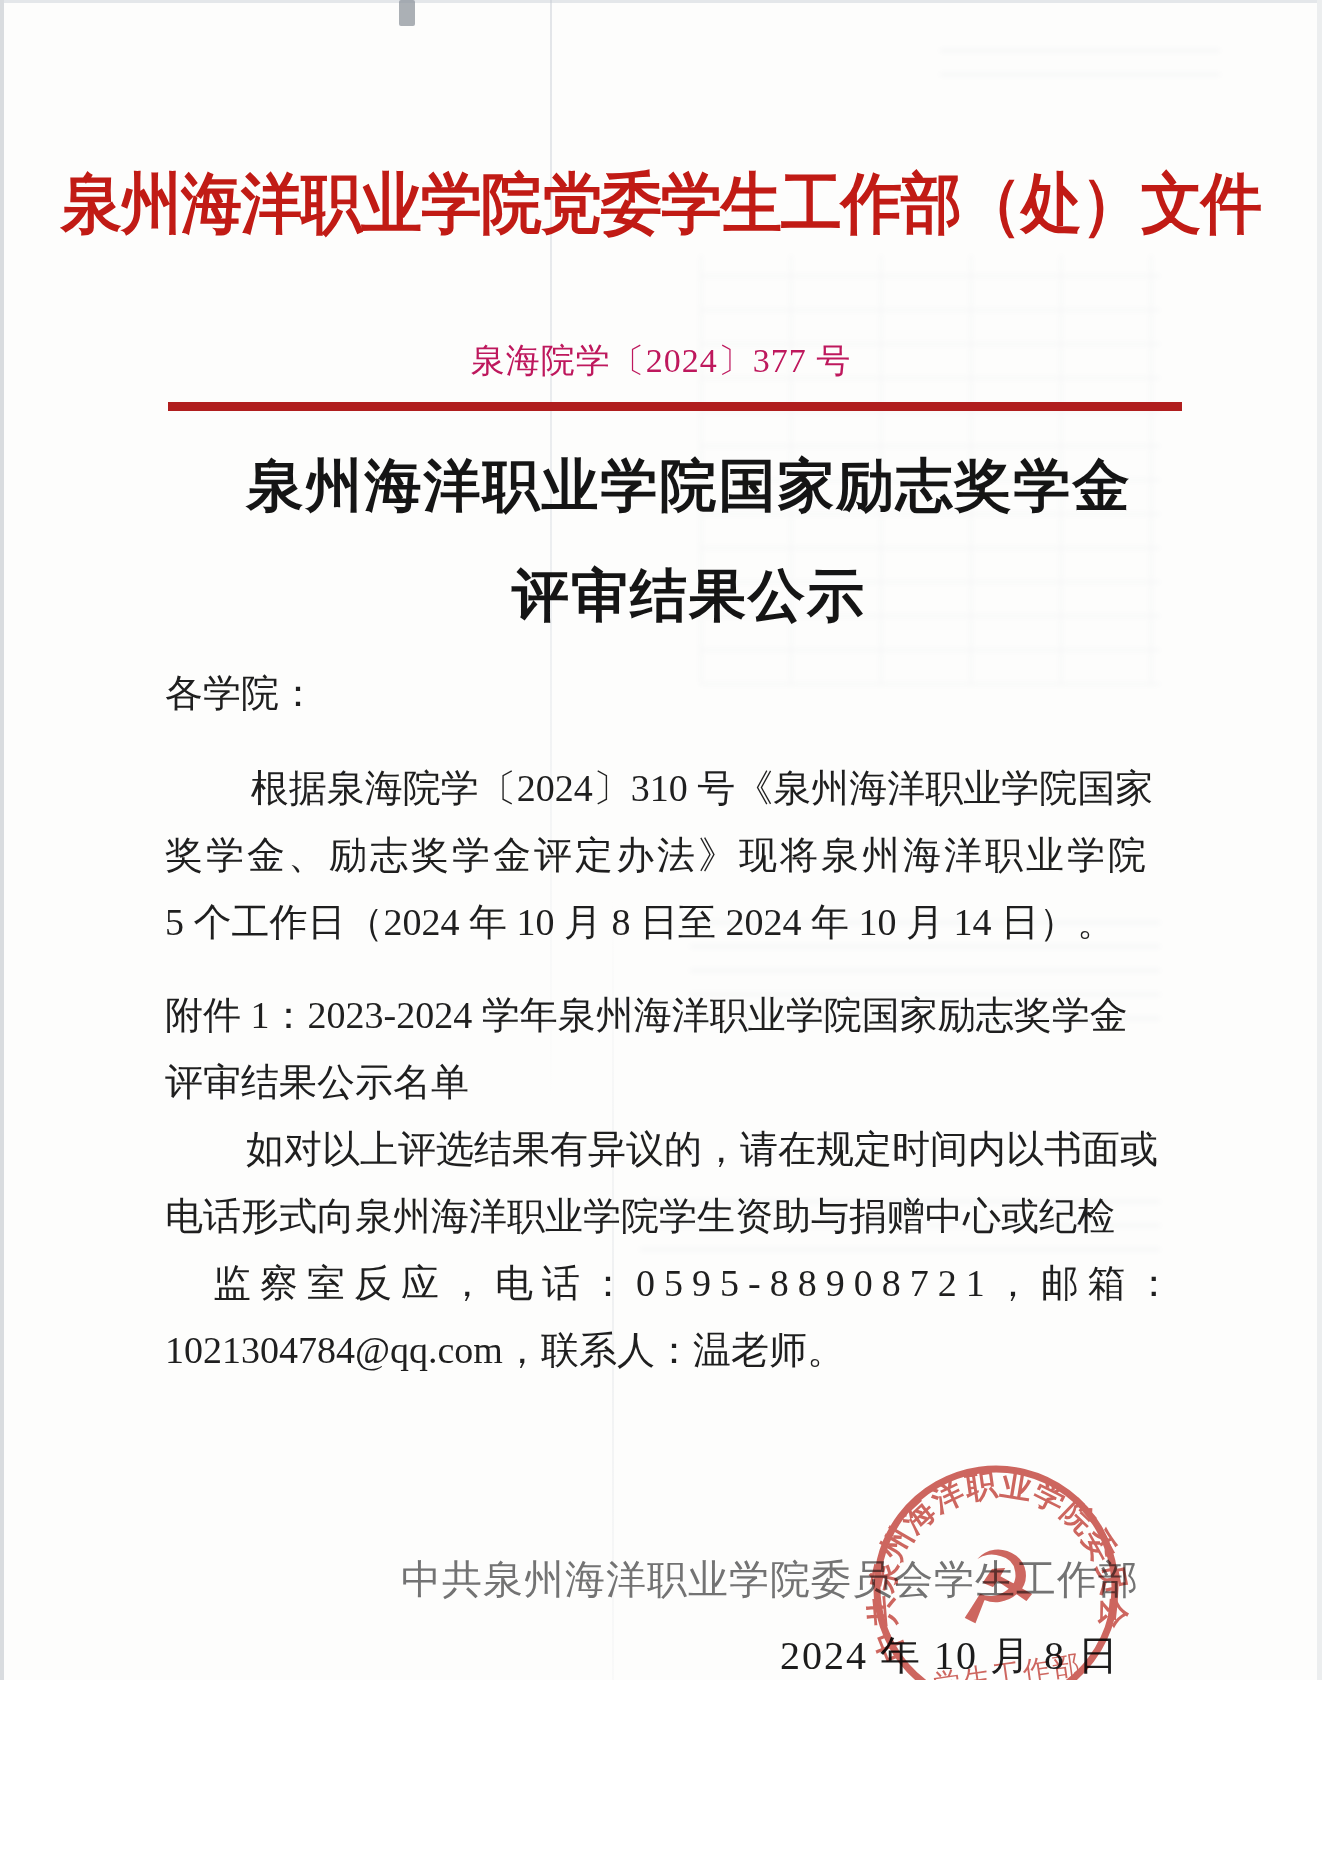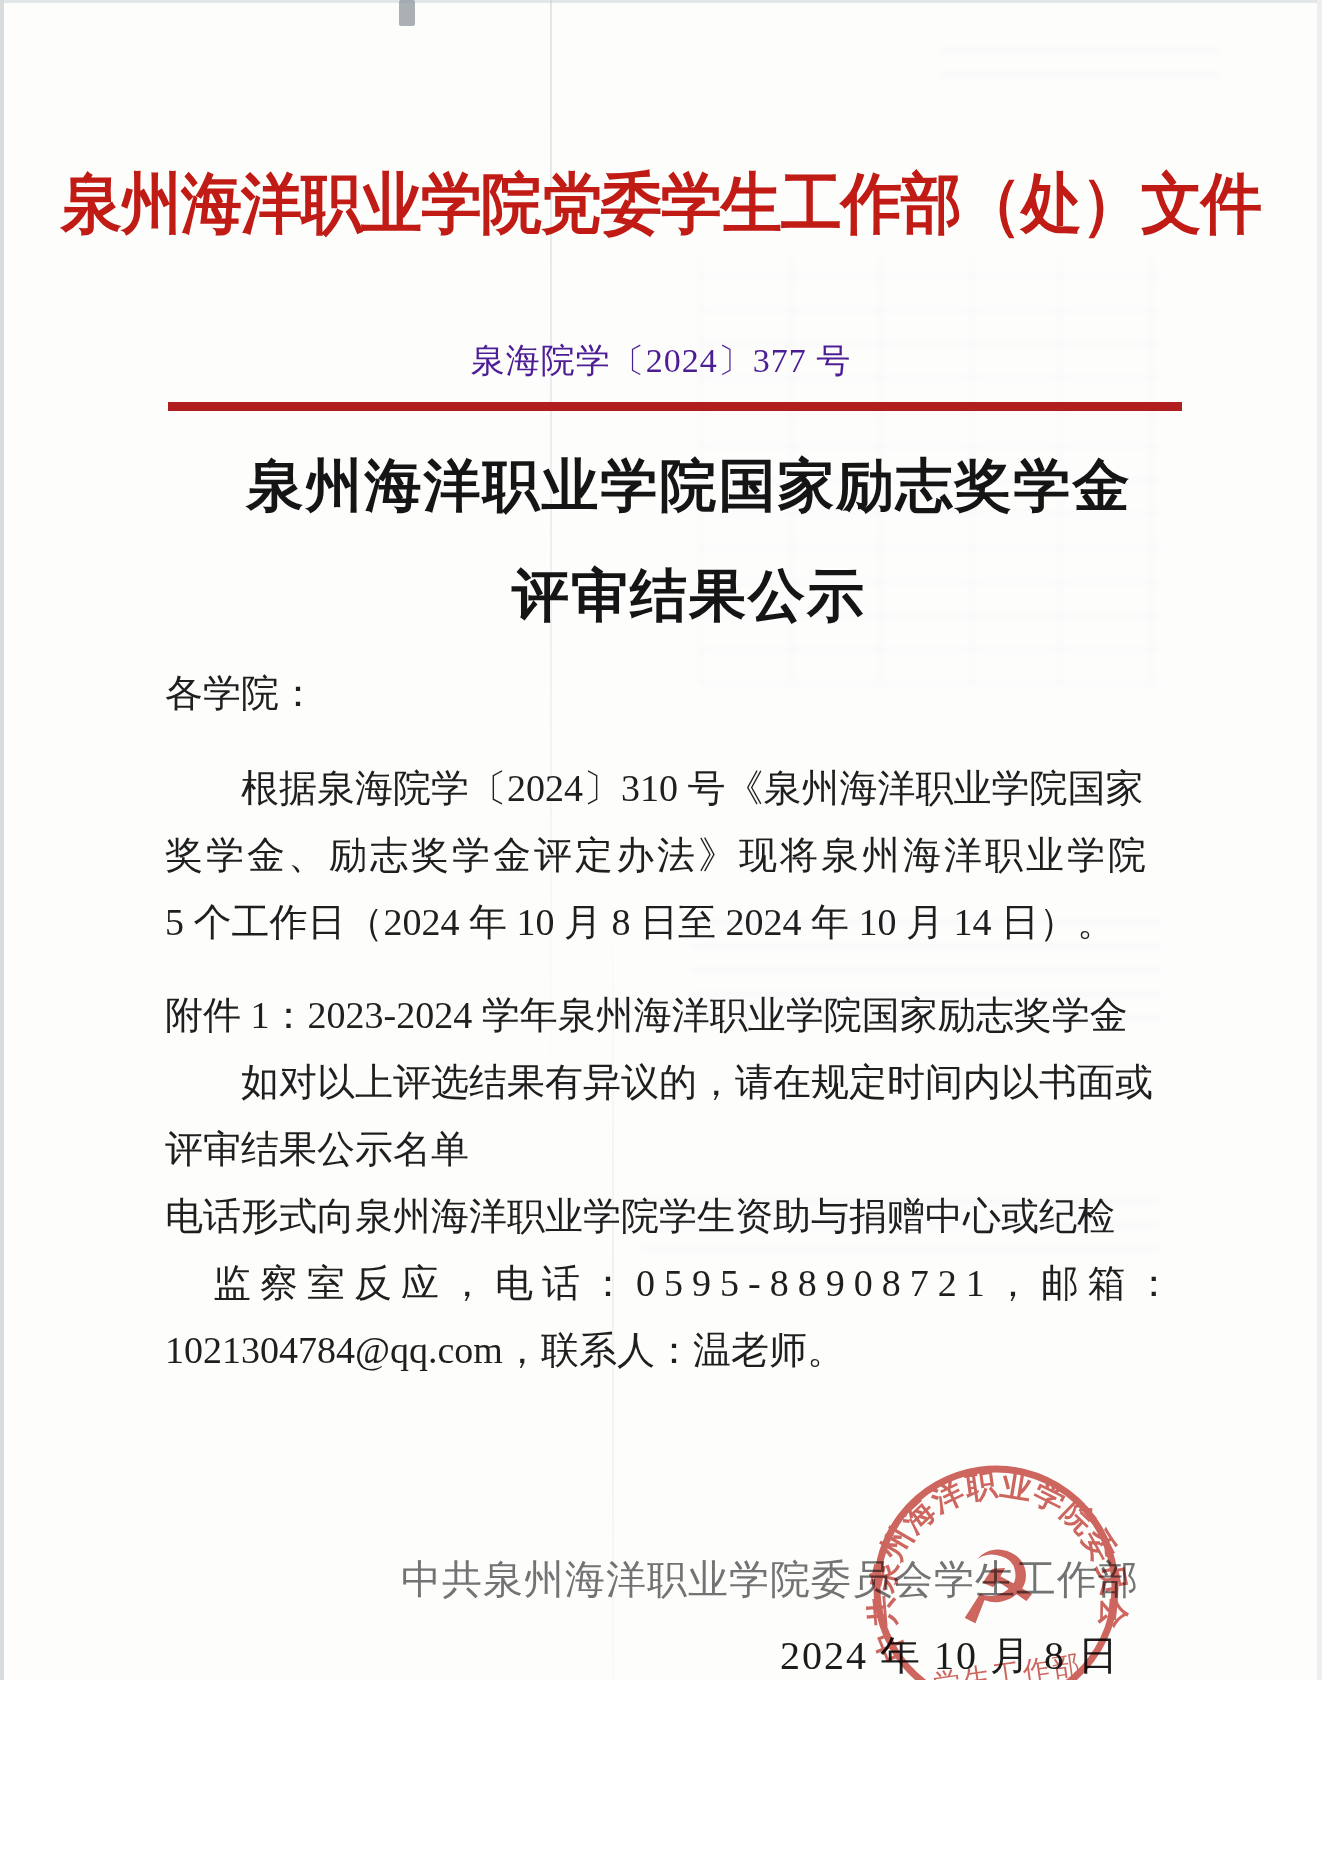--- a/index.html
+++ b/index.html
@@ -35,37 +35,37 @@
     position:absolute;left:0;top:163px;width:100%;
     text-align:center;
     font-size:61px;font-weight:bold;
     color:#c11b15;
     letter-spacing:-1px;
     transform:scaleY(1.08);
     white-space:nowrap;
   }
   .doc-number{
     position:absolute;left:0;top:338px;width:100%;
-    text-align:center;font-size:34px;color:#4c1d95;letter-spacing:1px;
+    text-align:center;font-size:34px;color:#be185d;letter-spacing:1px;
   }
   .red-rule{
     position:absolute;left:168px;top:402px;width:1014px;height:9px;
     background:#b01e1e;
   }
   .main-title{position:absolute;left:0;width:100%;text-align:center;
     font-size:57px;font-weight:bold;color:#151515;letter-spacing:2px;padding-left:28px;}
   .main-title.l1{top:448px;}
   .main-title.l2{top:558px;}
 
   
   .body-block{position:absolute;left:165px;top:660px;width:998px;font-size:38px;}
   .line{line-height:67px;height:67px;white-space:nowrap;}
   .salutation{margin-bottom:28px;}
   .gap-before{margin-top:26px;}
-  .indent{text-indent:2em;}
+  .indent{text-indent:2em;text-align:center;}
   .stretch{letter-spacing:3px;}
   .spread{letter-spacing:9px;margin-left:48px;}
 
   
   .signature-line{position:absolute;top:1552px;right:183px;font-size:40px;color:#737373;letter-spacing:1px;}
   .date-line{position:absolute;top:1628px;right:202px;font-size:40px;color:#1c1c1c;letter-spacing:2px;margin-left:12px;}
 
   
   .seal{
     position:absolute;left:850px;top:1442px;width:292px;height:292px;
@@ -97,22 +97,22 @@
 
   <div class="main-title l1">泉州海洋职业学院国家励志奖学金</div>
   <div class="main-title l2">评审结果公示</div>
 
   <div class="body-block">
     <div class="line salutation">各学院：</div>
     <div class="line indent">根据泉海院学〔2024〕310 号《泉州海洋职业学院国家</div>
     <div class="line stretch">奖学金、励志奖学金评定办法》现将泉州海洋职业学院</div>
     <div class="line">5 个工作日（2024 年 10 月 8 日至 2024 年 10 月 14 日）。</div>
     <div class="line gap-before">附件 1：2023-2024 学年泉州海洋职业学院国家励志奖学金</div>
+    <div class="line">评审结果公示名单</div>
     <div class="line indent">如对以上评选结果有异议的，请在规定时间内以书面或</div>
-    <div class="line">评审结果公示名单</div>
     <div class="line">电话形式向泉州海洋职业学院学生资助与捐赠中心或纪检</div>
     <div class="line spread">监察室反应，电话：0595-88908721，邮箱：</div>
     <div class="line">1021304784@qq.com，联系人：温老师。</div>
   </div>
 
   <div class="signature-line">中共泉州海洋职业学院委员会学生工作部</div>
   <div class="date-line">2024 年 10 月 8 日</div>
 
   <svg class="seal" viewBox="0 0 292 292">
     <defs>

